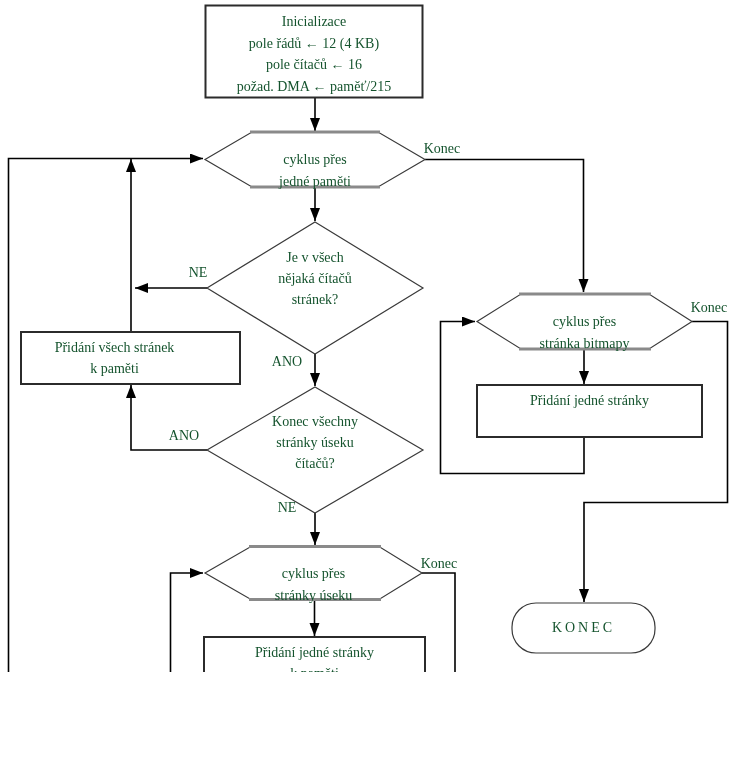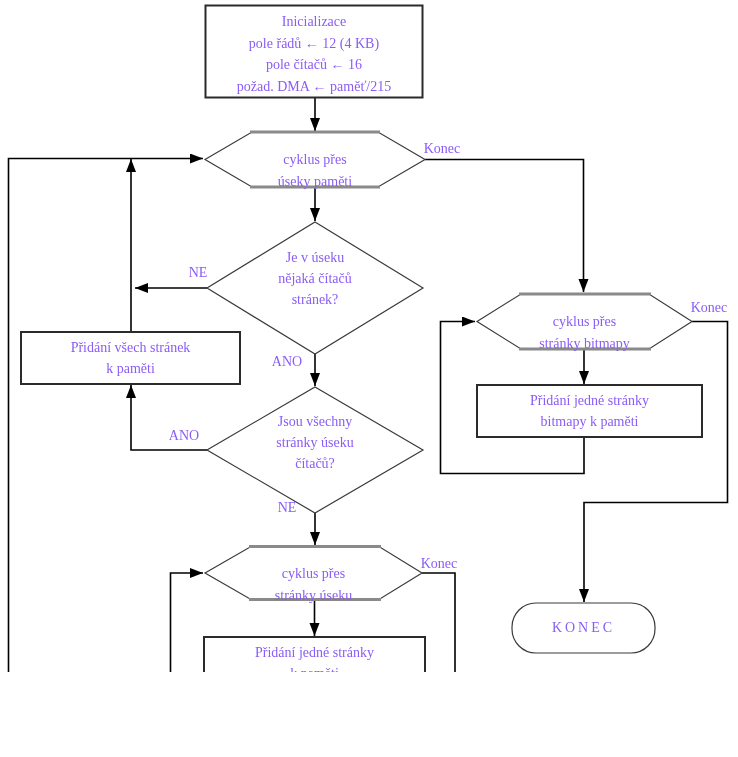--- a/index.html
+++ b/index.html
@@ -1,21 +1,21 @@
 <!DOCTYPE html>
 <html><head>
 <meta charset="utf-8">
 <style>
   html,body{margin:0;padding:0;background:#fff;}
   .canvas{
     position:relative;
     width:738px;height:672px;
     background:#ffffff;
     font-family:"Liberation Serif","DejaVu Serif",serif;
-    color:#8b5cf6;
+    color:#14532d;
     overflow:hidden;
   }
   .canvas svg{position:absolute;left:0;top:0;}
   .node-text{
     position:absolute;
     text-align:center;
     font-size:14px;
     line-height:21px;
     white-space:nowrap;
   }
@@ -93,58 +93,57 @@
 
   <div class="node-text" style="left:206px;top:11px;width:216px;line-height:21.5px;">
     <div>Inicializace</div>
     <div>pole řádů ← 12 (4 KB)</div>
     <div>pole čítačů ← 16</div>
     <div>požad. DMA ← paměť/215</div>
   </div>
 
   <div class="node-text hex" style="left:205px;top:137px;width:220px;">
     <div>cyklus přes</div>
-    <div>úseky paměti</div>
+    <div>jedné paměti</div>
   </div>
 
   <div class="node-text" style="left:207px;top:247px;width:216px;">
-    <div>Je v úseku</div>
+    <div>Je v všech</div>
     <div>nějaká čítačů</div>
     <div>stránek?</div>
   </div>
 
-  <div class="node-text" style="left:21px;top:337px;width:219px;">
+  <div class="node-text" style="left:5px;top:337px;width:219px;">
     <div>Přidání všech stránek</div>
     <div>k paměti</div>
   </div>
 
   <div class="node-text" style="left:207px;top:411px;width:216px;">
-    <div>Jsou všechny</div>
+    <div>Konec všechny</div>
     <div>stránky úseku</div>
     <div>čítačů?</div>
   </div>
 
   <div class="node-text hex" style="left:205px;top:551px;width:217px;">
     <div>cyklus přes</div>
     <div>stránky úseku</div>
   </div>
 
   <div class="node-text" style="left:204px;top:642px;width:221px;">
     <div>Přidání jedné stránky</div>
     <div>k paměti</div>
   </div>
 
   <div class="node-text hex" style="left:477px;top:299px;width:215px;">
     <div>cyklus přes</div>
-    <div>stránky bitmapy</div>
+    <div>stránka bitmapy</div>
   </div>
 
   <div class="node-text" style="left:477px;top:390px;width:225px;">
     <div>Přidání jedné stránky</div>
-    <div>bitmapy k paměti</div>
   </div>
 
   <div class="end-text" style="left:512px;top:603px;width:143px;line-height:50px;">KONEC</div>
 
   <div class="edge-label" style="left:417px;top:141px;width:50px;">Konec</div>
   <div class="edge-label" style="left:181px;top:265px;width:34px;">NE</div>
   <div class="edge-label" style="left:266px;top:354px;width:42px;">ANO</div>
   <div class="edge-label" style="left:162px;top:428px;width:44px;">ANO</div>
   <div class="edge-label" style="left:270px;top:500px;width:34px;">NE</div>
   <div class="edge-label" style="left:414px;top:556px;width:50px;">Konec</div>

